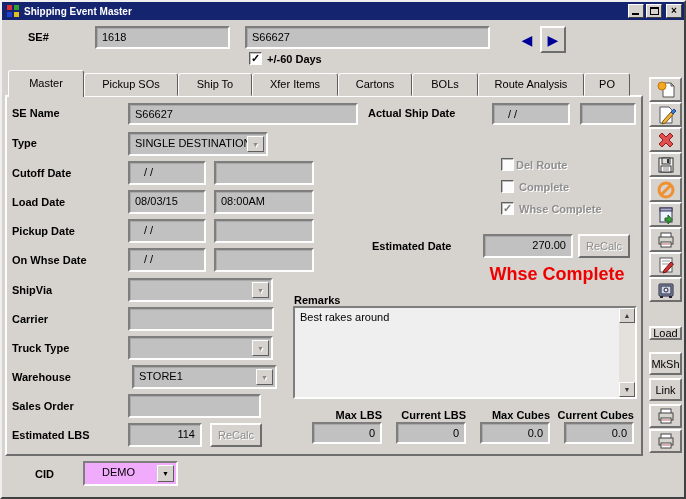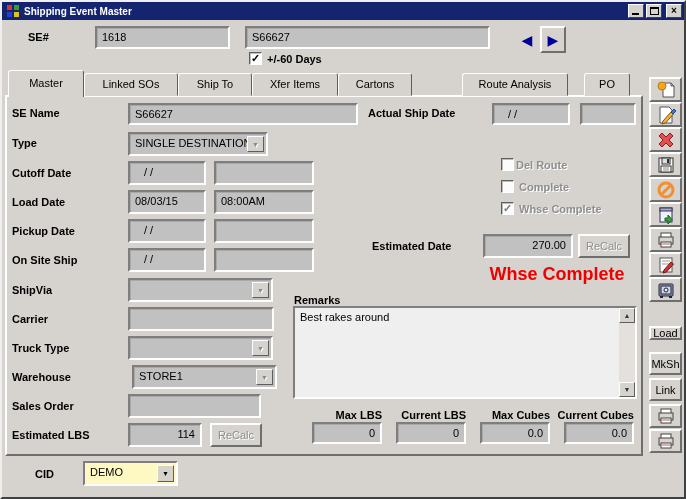--- a/index.html
+++ b/index.html
@@ -5,21 +5,21 @@
   * { box-sizing: border-box; margin: 0; padding: 0; }
   html, body { width: 686px; height: 499px; overflow: hidden; }
   body { font-family: "Liberation Sans", sans-serif; font-size: 11px; background: #d6d3ce; color: #000; }
   .window { position: relative; width: 686px; height: 499px; background: #d6d3ce; }
   .window-border { position: absolute; inset: 0; border: 2px solid; border-color: #efefef #404040 #404040 #efefef; pointer-events: none; z-index: 50; }
   .a { position: absolute; }
   .lbl { font-weight: bold; white-space: nowrap; }
   .dis { color: #8e8e8e; text-shadow: 1px 1px 0 #fff; }
   .inset { background: #c1c1c1; border: 2px solid; border-color: #7e7e7e #fdfdfd #fdfdfd #7e7e7e; box-shadow: inset 1px 1px 0 rgba(0,0,0,.12); }
   .inset-lite { background: #efefef; border: 2px solid; border-color: #7e7e7e #fdfdfd #fdfdfd #7e7e7e; }
-  .inset-white { background: #fef9c3; border: 2px solid; border-color: #7e7e7e #fdfdfd #fdfdfd #7e7e7e; }
+  .inset-white { background: #f0abfc; border: 2px solid; border-color: #7e7e7e #fdfdfd #fdfdfd #7e7e7e; padding-left: 12px; }
   .outset { background: #d6d3ce; border: 2px solid; border-color: #fdfdfd #6e6e6e #6e6e6e #fdfdfd; }
   .val { padding: 3px 5px; white-space: nowrap; overflow: hidden; border-radius: 6px; }
   .right { text-align: right; }
   .titlebar { left: 2px; top: 2px; width: 682px; height: 18px; background: #14246e; display: flex; align-items: center; z-index: 40; }
   .title-text { color: #fff; font-weight: bold; font-size: 10px; margin-left: 4px; }
   .win-btn { width: 16px; height: 14px; background: #d6d3ce; border: 1px solid; border-color: #fff #404040 #404040 #fff; margin-left: 2px; position: relative; display: flex; align-items: center; justify-content: center; font-size: 10px; font-weight: bold; line-height: 1; }
   .win-btns { margin-left: auto; display: flex; margin-right: 2px; }
   .min-glyph { position: absolute; left: 3px; bottom: 2px; width: 7px; height: 2px; background: #000; }
   .max-glyph { width: 9px; height: 8px; border: 1px solid #000; border-top-width: 2px; }
   .tab { position: absolute; top: 73px; height: 23px; background: #d6d3ce; border: 1px solid; border-color: #fdfdfd #5e5e5e #d6d3ce #fdfdfd; border-radius: 3px 3px 0 0; text-align: center; line-height: 21px; z-index: 3; }
@@ -77,25 +77,26 @@
   <div class="a" style="left:514px;top:26px;display:flex">
     <span class="navbtn" style="border:2px solid;border-color:#d6d3ce">
         <span>◀</span>
       </span>
     <span class="navbtn outset">
         <span>▶</span>
       </span>
   </div>
 
   <div class="tab active" style="left:8px;width:76px"><span>Master</span></div>
-  <div class="tab" style="left:84px;width:94px"><span>Linked SOs</span></div>
+  <div class="tab" style="left:84px;width:94px"><span>Pickup SOs</span></div>
   <div class="tab" style="left:178px;width:74px"><span>Ship To</span></div>
   <div class="tab" style="left:252px;width:86px"><span>Xfer Items</span></div>
   <div class="tab" style="left:338px;width:74px"><span>Cartons</span></div>
-  <div class="tab" style="left:462px;width:106px"><span>Route Analysis</span></div>
+  <div class="tab" style="left:412px;width:66px"><span>BOLs</span></div>
+  <div class="tab" style="left:478px;width:106px"><span>Route Analysis</span></div>
   <div class="tab" style="left:584px;width:46px"><span>PO</span></div>
 
   <div class="a frame"></div>
 
   <div class="a lbl" style="left:12px;top:107px;z-index:3">SE Name</div>
   <div class="a inset" style="left:128px;top:103px;width:230px;height:22px;z-index:3">
     <div class="val">S66627</div>
   </div>
 
   <div class="a lbl" style="left:12px;top:137px;z-index:3">Type</div>
@@ -123,21 +124,21 @@
   </div>
 
   <div class="a lbl" style="left:12px;top:225px;z-index:3">Pickup Date</div>
   <div class="a inset" style="left:128px;top:219px;width:78px;height:24px;z-index:3">
     <div class="val" style="padding-left:14px">/ /</div>
   </div>
   <div class="a inset" style="left:214px;top:219px;width:100px;height:24px;z-index:3">
     <div class="val"></div>
   </div>
 
-  <div class="a lbl" style="left:12px;top:254px;z-index:3">On Site Ship</div>
+  <div class="a lbl" style="left:12px;top:254px;z-index:3">On Whse Date</div>
   <div class="a inset" style="left:128px;top:248px;width:78px;height:24px;z-index:3">
     <div class="val" style="padding-left:14px">/ /</div>
   </div>
   <div class="a inset" style="left:214px;top:248px;width:100px;height:24px;z-index:3">
     <div class="val"></div>
   </div>
 
   <div class="a lbl" style="left:12px;top:284px;z-index:3">ShipVia</div>
   <div class="a inset" style="left:128px;top:278px;width:145px;height:24px;z-index:3">
     <div class="val" style="padding-right:20px"></div>

